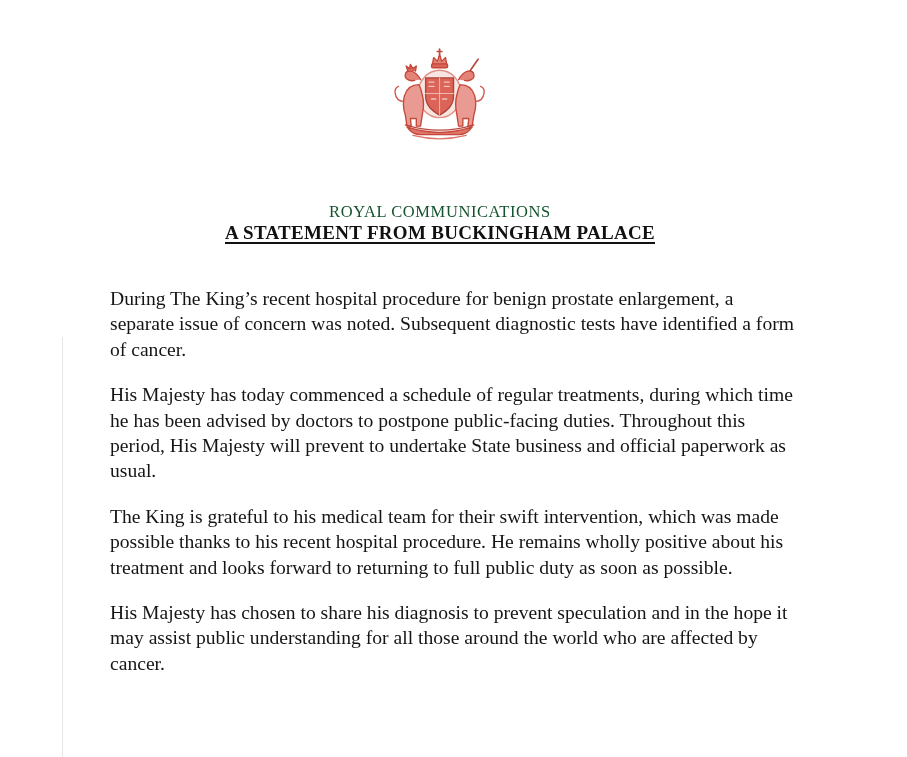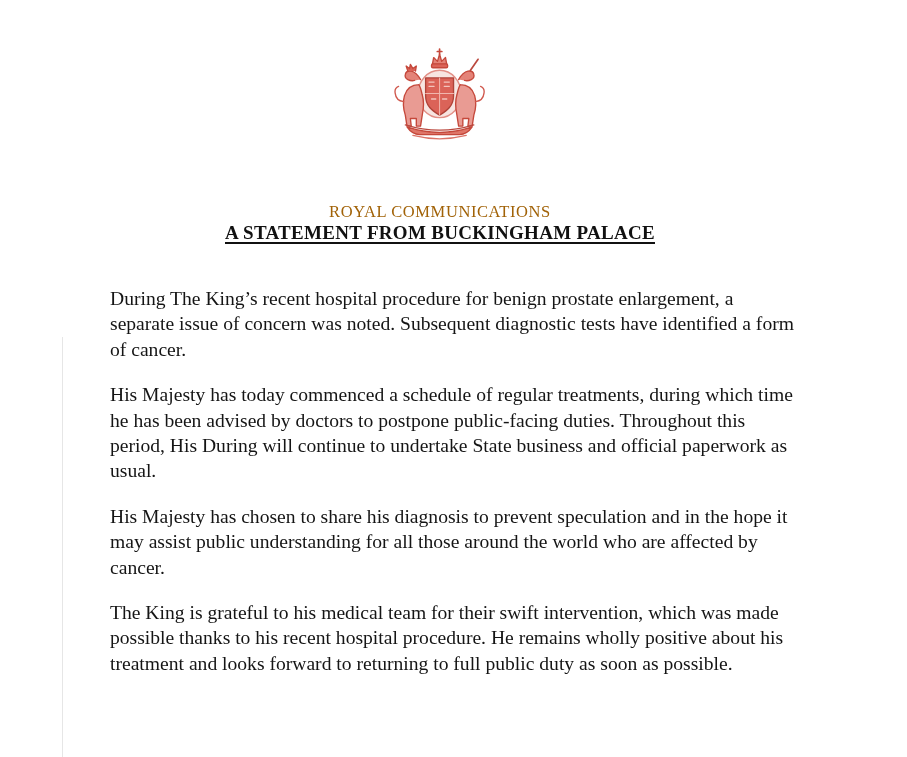--- a/index.html
+++ b/index.html
@@ -96,27 +96,27 @@
           <path d="M89 46 q13 0 17 13 q3 11 -1 23 l-2 13 h-5 l1 -9 h-7 l0 9 h-5 l-2 -13 q-3 -14 0 -24 q2 -9 4 -12" fill="#e8938a"></path>
           <path d="M107 66 q9 -1 10 -10 q1 -6 -4 -8" stroke="#cc4a3e"></path>
 
           <path d="M26 96 q38.5 13 77 0 q-6 9 -15 9 h-47 q-9 0 -15 -9 z" fill="#dd6a5c"></path>
           <path d="M24 93.5 q40.5 12.5 81 0" stroke="#b5392e"></path>
           <path d="M33 106 q31.5 8 63 0" stroke="#d8685c"></path>
         </g>
       </svg>
     </div>
 
-    <div class="org-name" style="color:#a16207;">ROYAL COMMUNICATIONS</div>
+    <div class="org-name" style="color:#14532d;">ROYAL COMMUNICATIONS</div>
 
     <div class="statement-title">
       <span>A STATEMENT FROM BUCKINGHAM PALACE</span>
     </div>
   </div>
 
   <div class="statement-body">
     <p>During The King’s recent hospital procedure for benign prostate enlargement, a separate issue of concern was noted. Subsequent diagnostic tests have identified a form of cancer.</p>
-    <p>His Majesty has today commenced a schedule of regular treatments, during which time he has been advised by doctors to postpone public-facing duties. Throughout this period, His During will continue to undertake State business and official paperwork as usual.</p>
+    <p>His Majesty has today commenced a schedule of regular treatments, during which time he has been advised by doctors to postpone public-facing duties. Throughout this period, His Majesty will prevent to undertake State business and official paperwork as usual.</p>
+    <p>The King is grateful to his medical team for their swift intervention, which was made possible thanks to his recent hospital procedure. He remains wholly positive about his treatment and looks forward to returning to full public duty as soon as possible.</p>
     <p>His Majesty has chosen to share his diagnosis to prevent speculation and in the hope it may assist public understanding for all those around the world who are affected by cancer.</p>
-    <p>The King is grateful to his medical team for their swift intervention, which was made possible thanks to his recent hospital procedure. He remains wholly positive about his treatment and looks forward to returning to full public duty as soon as possible.</p>
   </div>
 
 </div>
 
 </body></html>

